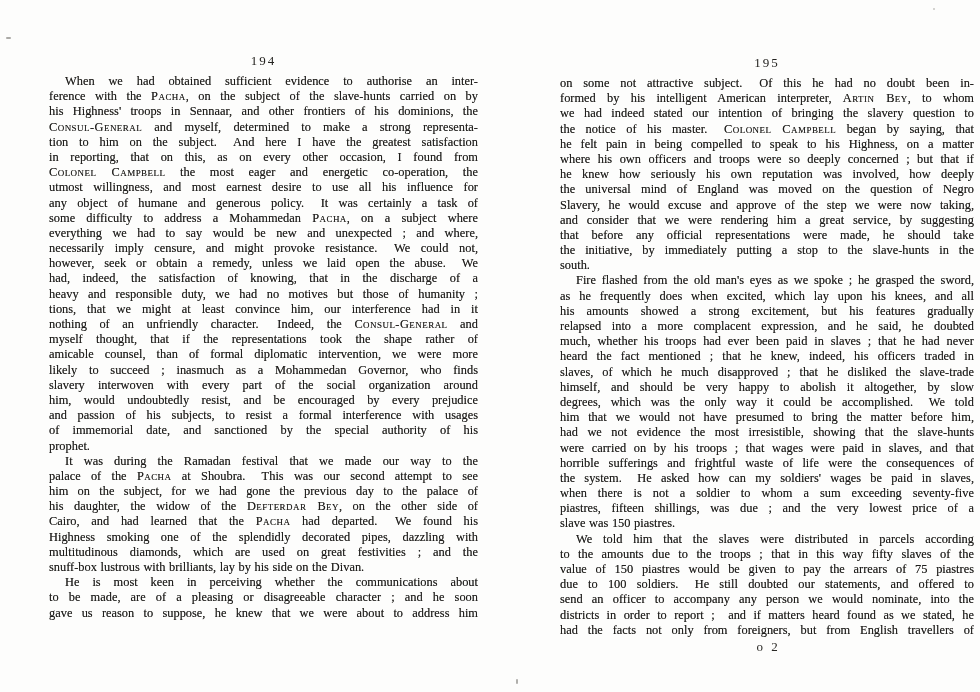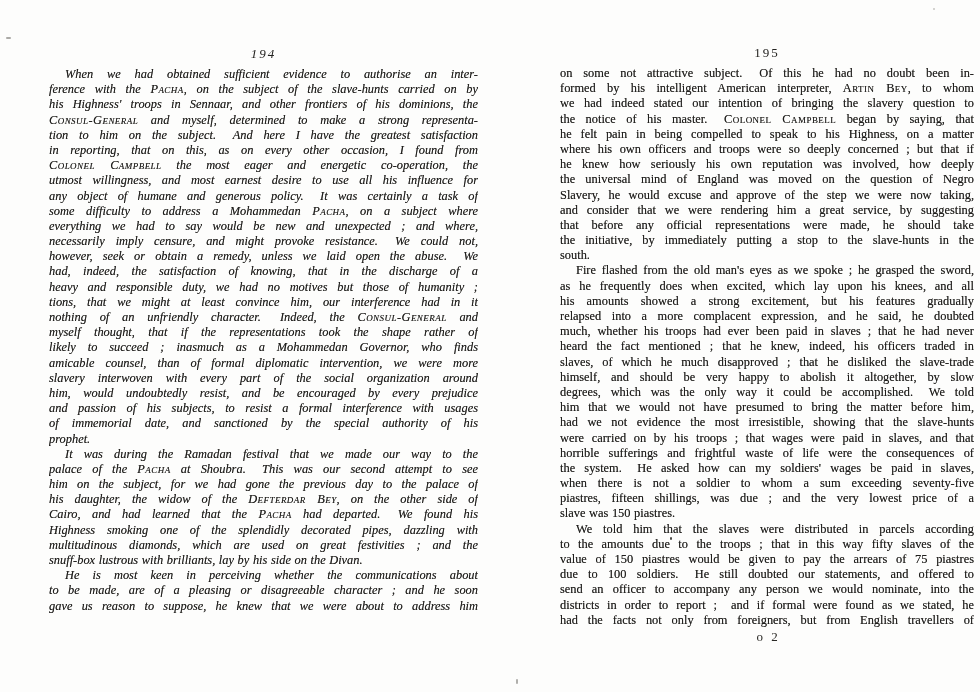--- a/index.html
+++ b/index.html
@@ -6,22 +6,22 @@
   body {
     width: 980px; height: 692px;
     background: #fdfdfc;
     overflow: hidden;
     position: relative;
     font-family: "Liberation Serif", serif;
     color: #1f1e1c;
   }
   .spread { position: absolute; inset: 0; }
   .page { position: absolute; }
-  .page-left  { left: 49px;  top: 46px; width: 429px; font-style: italic; }
-  .page-right { left: 560px; top: 45px; width: 414px; }
+  .page-left  { left: 49px;  top: 53px; width: 429px; }
+  .page-right { left: 560px; top: 55px; width: 414px; }
   .page-number {
     text-align: center;
     font-size: 13px;
     line-height: 15px;
     letter-spacing: 2px;
     margin-bottom: 6px;
     color: #242320;
   }
   .page-body { width: 100%; }
   .para { margin: 0; }
@@ -73,22 +73,22 @@
           <div class="line"><span>any object of humane and generous policy.  It was certainly a task of</span></div>
           <div class="line"><span>some difficulty to address a Mohammedan </span><span class="sc">Pacha</span><span>, on a subject where</span></div>
           <div class="line"><span>everything we had to say would be new and unexpected ; and where,</span></div>
           <div class="line"><span>necessarily imply censure, and might provoke resistance.  We could not,</span></div>
           <div class="line"><span>however, seek or obtain a remedy, unless we laid open the abuse.  We</span></div>
           <div class="line"><span>had, indeed, the satisfaction of knowing, that in the discharge of a</span></div>
           <div class="line"><span>heavy and responsible duty, we had no motives but those of humanity ;</span></div>
           <div class="line"><span>tions, that we might at least convince him, our interference had in it</span></div>
           <div class="line"><span>nothing of an unfriendly character.  Indeed, the </span><span class="sc">Consul-General</span><span> and</span></div>
           <div class="line"><span>myself thought, that if the representations took the shape rather of</span></div>
+          <div class="line"><span>amicable counsel, than of formal diplomatic intervention, we were more</span></div>
           <div class="line"><span>likely to succeed ; inasmuch as a Mohammedan Governor, who finds</span></div>
-          <div class="line"><span>amicable counsel, than of formal diplomatic intervention, we were more</span></div>
           <div class="line"><span>slavery interwoven with every part of the social organization around</span></div>
           <div class="line"><span>him, would undoubtedly resist, and be encouraged by every prejudice</span></div>
           <div class="line"><span>and passion of his subjects, to resist a formal interference with usages</span></div>
           <div class="line"><span>of immemorial date, and sanctioned by the special authority of his</span></div>
           <div class="line last"><span>prophet.</span></div>
         </div>
         <div class="para indent">
           <div class="line"><span>It was during the Ramadan festival that we made our way to the</span></div>
           <div class="line"><span>palace of the </span><span class="sc">Pacha</span><span> at Shoubra.  This was our second attempt to see</span></div>
           <div class="line"><span>him on the subject, for we had gone the previous day to the palace of</span></div>
@@ -142,21 +142,21 @@
           <div class="line"><span>when there is not a soldier to whom a sum exceeding seventy-five</span></div>
           <div class="line"><span>piastres, fifteen shillings, was due ; and the very lowest price of a</span></div>
           <div class="line last"><span>slave was 150 piastres.</span></div>
         </div>
         <div class="para indent">
           <div class="line"><span>We told him that the slaves were distributed in parcels according</span></div>
           <div class="line"><span>to the amounts due to the troops ; that in this way fifty slaves of the</span></div>
           <div class="line"><span>value of 150 piastres would be given to pay the arrears of 75 piastres</span></div>
           <div class="line"><span>due to 100 soldiers.  He still doubted our statements, and offered to</span></div>
           <div class="line"><span>send an officer to accompany any person we would nominate, into the</span></div>
-          <div class="line"><span>districts in order to report ;  and if formal were found as we stated, he</span></div>
+          <div class="line"><span>districts in order to report ;  and if matters heard found as we stated, he</span></div>
           <div class="line"><span>had the facts not only from foreigners, but from English travellers of</span></div>
         </div>
       </div>
     <div class="signature">o 2</div>
   </section>
 
   <div class="speck speck-a"></div>
   <div class="speck speck-b"></div>
   <div class="speck speck-c"></div>
   <div class="speck speck-d"></div>

